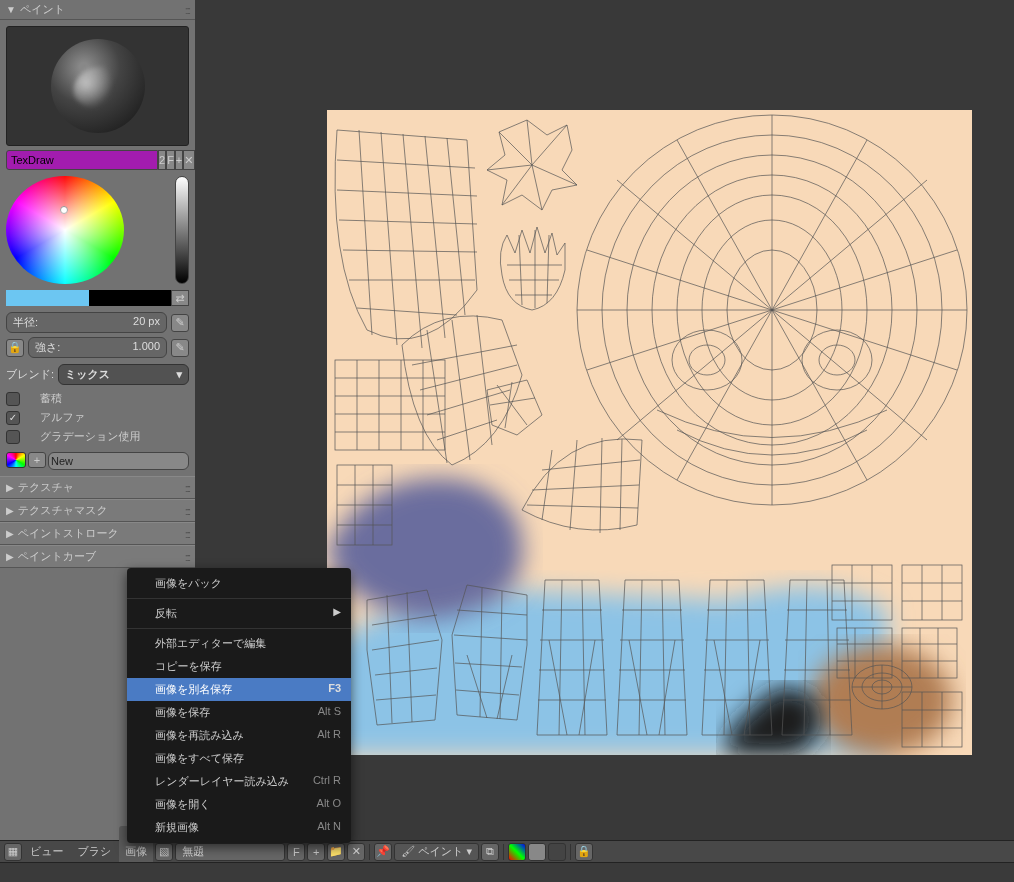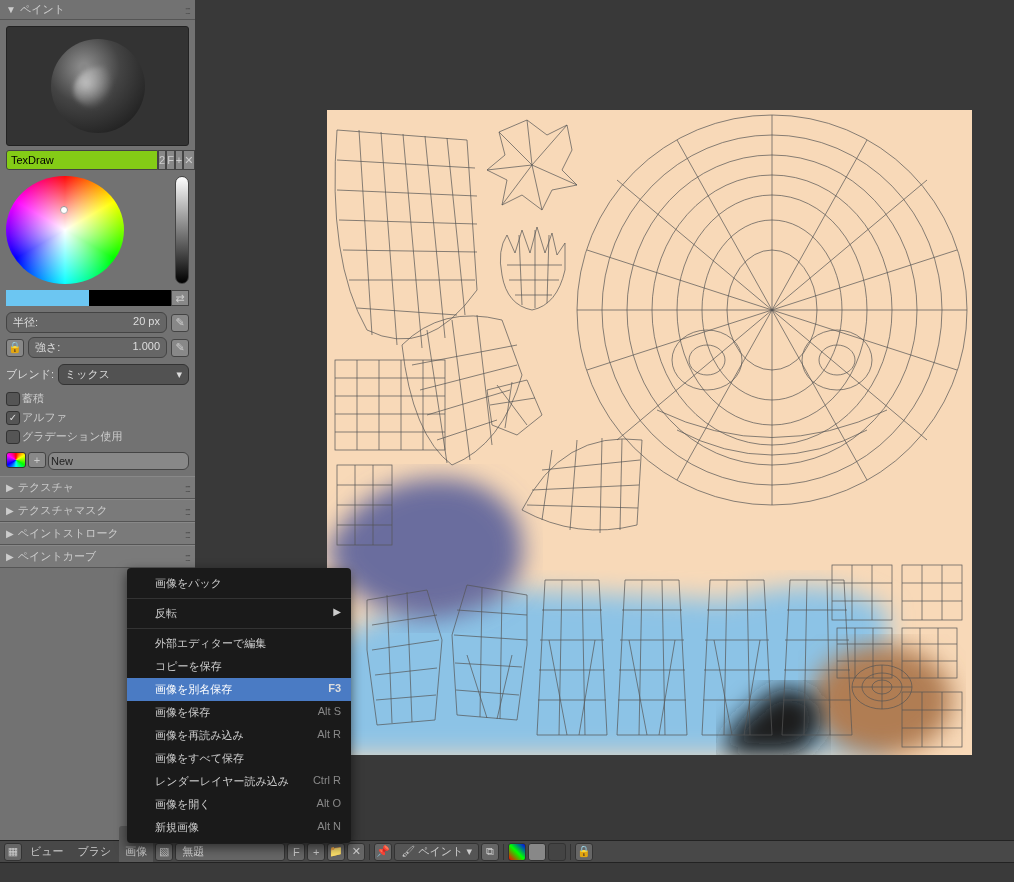--- a/index.html
+++ b/index.html
@@ -6,35 +6,35 @@
 body { width: 1014px; height: 882px; background: #393939; color: #ccc; position: relative; overflow: hidden; }
 .sidebar { position: absolute; left: 0; top: 0; width: 195px; height: 845px; background: #727272; }
 .panel-header { display: flex; align-items: center; padding: 2px 6px; background: #727272; border-bottom: 1px solid #555; cursor: pointer; }
 .panel-header .tri { margin-right: 4px; font-size: 10px; }
 .panel-header .grip { margin-left: auto; color: #555; letter-spacing: -2px; }
 .panel-body { padding: 6px; background: #727272; }
 .brush-preview { width: 183px; height: 120px; background: #333; border: 1px solid #222; border-radius: 3px; margin-bottom: 4px; display: flex; align-items: center; justify-content: center; }
 .brush-ball { width: 94px; height: 94px; border-radius: 50%; background: radial-gradient(circle at 35% 30%, #888 5%, #444 40%, #222 80%, #111 100%); position: relative; }
 .brush-ball::after { content:""; position:absolute; left:22px; top:28px; width:50px; height:40px; background: radial-gradient(circle at 30% 30%, rgba(200,200,200,0.9), rgba(200,200,200,0) 60%); border-radius:50%; filter: blur(2px); transform: rotate(-20deg); }
 .brush-name-row { display: flex; gap: 0; margin-bottom: 6px; }
-.brush-name-row input { flex: 1; background: #84cc16; border: 1px solid #444; color: #000; padding: 2px 4px; border-radius: 3px 0 0 3px; }
+.brush-name-row input { flex: 1; background: #a21caf; border: 1px solid #444; color: #000; padding: 2px 4px; border-radius: 3px 0 0 3px; }
 .mini-btn { width: 18px; height: 20px; background: #888; border: 1px solid #444; display: flex; align-items: center; justify-content: center; cursor: pointer; }
 .color-row { display: flex; gap: 6px; margin-bottom: 6px; }
 .color-wheel { width: 118px; height: 108px; border-radius: 50%; background: conic-gradient(red,yellow,lime,cyan,blue,magenta,red); position: relative; }
 .color-wheel::after { content:""; position:absolute; inset:0; border-radius:50%; background: radial-gradient(circle,#fff 0%, rgba(255,255,255,0) 70%); }
 .color-cursor { position:absolute; width:8px; height:8px; border:1px solid #000; border-radius:50%; background:#fff; left:54px; top:30px; }
 .value-slider { width: 14px; height: 108px; background: linear-gradient(#fff,#000); border-radius: 7px; border:1px solid #444; margin-left:auto; }
 .hue-bar { display:flex; margin-bottom:6px; height:16px; }
 .hue-bar .swatch { flex:1; }
 .hue-bar .swap { width:18px; height:16px; background:#888; border:1px solid #444; display:flex; align-items:center; justify-content:center; cursor:pointer; }
 .field-row { display:flex; align-items:center; gap:4px; margin-bottom:4px; }
 .num-field { flex:1; display:flex; justify-content:space-between; background:#666; border:1px solid #444; border-radius:6px; padding:2px 6px; color:#ddd; }
 .icon-btn { width:18px; height:18px; background:#888; border:1px solid #444; border-radius:3px; cursor:pointer; display:flex; align-items:center; justify-content:center; }
-.dropdown { flex:1; background:#525252; border:1px solid #333; border-radius:6px; padding:2px 6px; color:#ddd; display:flex; justify-content:space-between; align-items:center; }
-.check-row { display:flex; align-items:center; gap:2px; padding:2px 0; }
+.dropdown { flex:1; background:#525252; border:1px solid #333; border-radius:6px; padding:2px 6px; color:#ddd; display:flex; justify-content:space-between; align-items:center;font-weight:bold; }
+.check-row { display:flex; align-items:center; gap:20px; padding:2px 0; }
 .check { width:14px; height:14px; background:#555; border:1px solid #333; border-radius:3px; display:flex; align-items:center; justify-content:center; }
 .check.on::after { content:"✓"; color:#ddd; font-size:10px; }
 .palette-row { display:flex; gap:2px; margin-top:6px; }
 .palette-swatch { width:20px; height:16px; background: conic-gradient(red,yellow,lime,cyan,blue,magenta,red); border:1px solid #333; border-radius:3px; }
 .plus-btn { width:18px; height:16px; background:#888; border:1px solid #444; border-radius:3px; display:flex; align-items:center; justify-content:center; }
 .new-btn { flex:1; background:#888; border:1px solid #444; border-radius:6px; text-align:left; padding:2px; color:#222; cursor:pointer; }
 .collapsed-panel { display:flex; align-items:center; padding:3px 6px; background:#7a7a7a; border-top:1px solid #888; border-bottom:1px solid #555; cursor:pointer; }
 .collapsed-panel .tri { margin-right:4px; font-size:10px; }
 .collapsed-panel .grip { margin-left:auto; color:#555; letter-spacing:-2px; }
 

